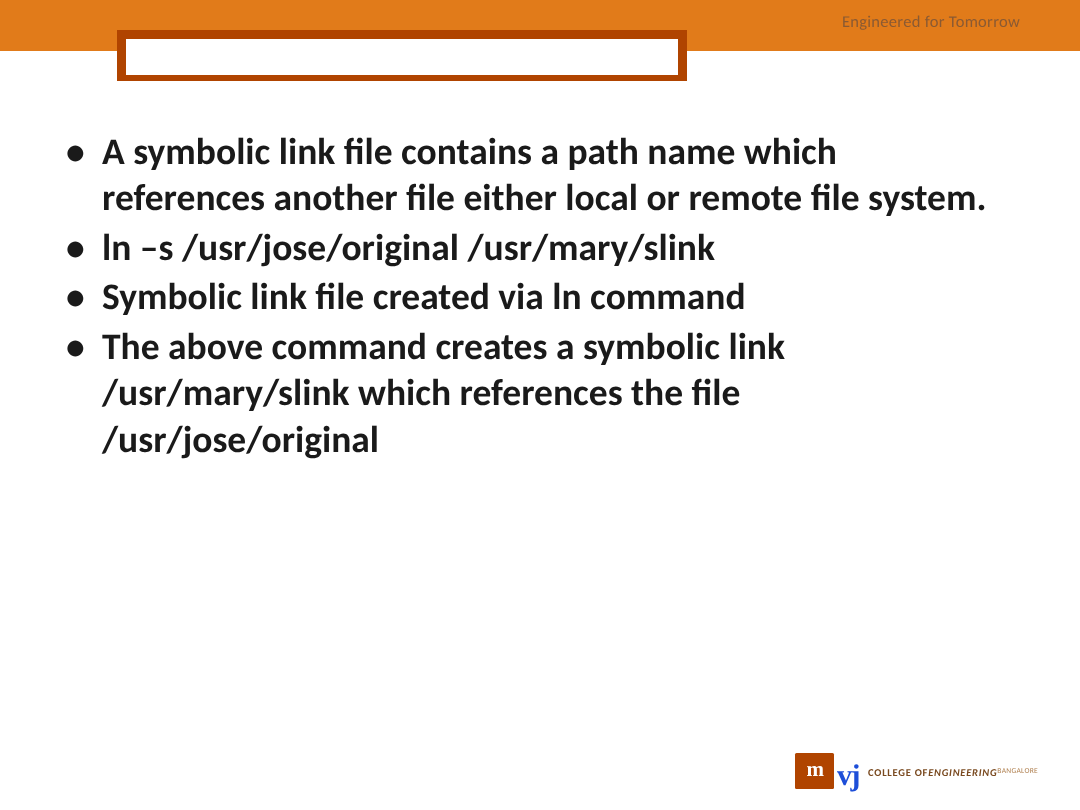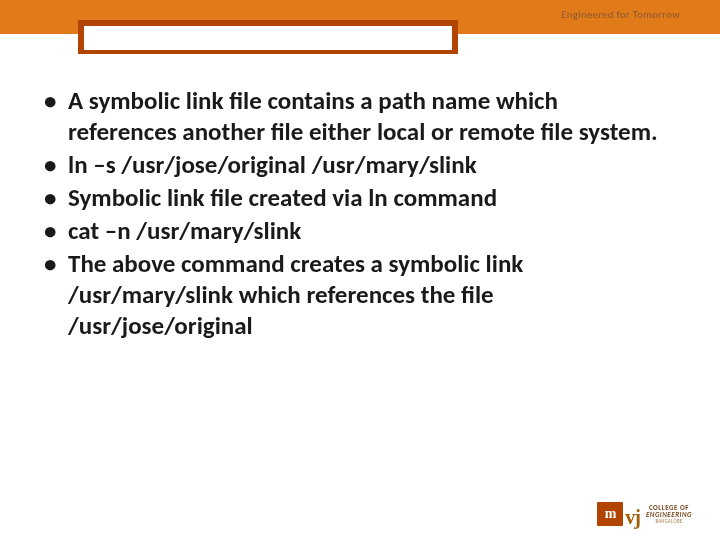--- a/index.html
+++ b/index.html
@@ -10,42 +10,41 @@
   .notch-outer { position: absolute; top: 20px; left: 78px; width: 380px; height: 34px; background: #b04400; }
   .notch-white { position: absolute; top: 26px; left: 84px; width: 368px; height: 24px; background: #fff; }
   .notch-orange { position: absolute; top: 26px; left: 84px; width: 368px; height: 8px; background: #e17b1a; }
   .content { position: absolute; top: 85px; left: 42px; width: 620px; font-weight: bold; }
   ul.bullets { list-style: none; }
   ul.bullets li { position: relative; padding-left: 26px; font-size: 25px; line-height: 1.24; color: #1a1a1a; margin-bottom: 2px; }
   ul.bullets li::before { content: "•"; position: absolute; left: 2px; top: 0; font-size: 25px; color: #1a1a1a; }
   .logo { position: absolute; bottom: 14px; right: 28px; display: flex; align-items: center; gap: 6px; }
   .logo-icon { width: 26px; height: 24px; background: #b04400; border-radius: 1px; position: relative; display:flex; align-items:center; justify-content:center;}
   .logo-m { color:#fff; font-weight:700; font-size:14px; font-family: Georgia, serif; letter-spacing:-1px;}
-  .logo-vj { color:#a16207; font-weight:700; font-size:20px; font-family: Georgia, serif; letter-spacing:-1px; margin-left:-4px; position:relative; top:3px;}
-  .logo-text { display:flex; flex-direction:column; line-height:1;align-items:center; }
+  .logo-vj { color:#1d4ed8; font-weight:700; font-size:20px; font-family: Georgia, serif; letter-spacing:-1px; margin-left:-4px; position:relative; top:3px;}
+  .logo-text { display:flex; line-height:1;align-items:center; }
   .logo-text .l1 { font-size: 7px; letter-spacing: 0.5px; color:#7a4a20; font-weight:600;}
   .logo-text .l2 { font-size: 7px; letter-spacing: 0.5px; color:#7a4a20; font-weight:600;font-style:italic;}
   .logo-text .l3 { font-size: 5px; letter-spacing: 0.2px; color:#b08050; margin-top:1px;}
 </style>
 </head>
 <body>
 
 <div class="slide">
   <div class="topbar"></div>
   <div class="tagline">Engineered for Tomorrow</div>
   <div class="notch-outer"></div>
   <div class="notch-orange"></div>
   <div class="notch-white"></div>
 
   <div class="content">
     <ul class="bullets">
       <li>A symbolic link file contains a path name which references another file either local or remote file system.</li>
       <li>ln –s /usr/jose/original   /usr/mary/slink</li>
       <li>Symbolic link file created via ln command</li>
-      <li>cat –n /usr/mary/slink</li>
       <li>The above command creates a symbolic link /usr/mary/slink which references the file /usr/jose/original</li>
     </ul>
   </div>
 
   <div class="logo">
     <div class="logo-icon">
       <span class="logo-m">m</span>
     </div>
     <span class="logo-vj">vj</span>
     <div class="logo-text">

